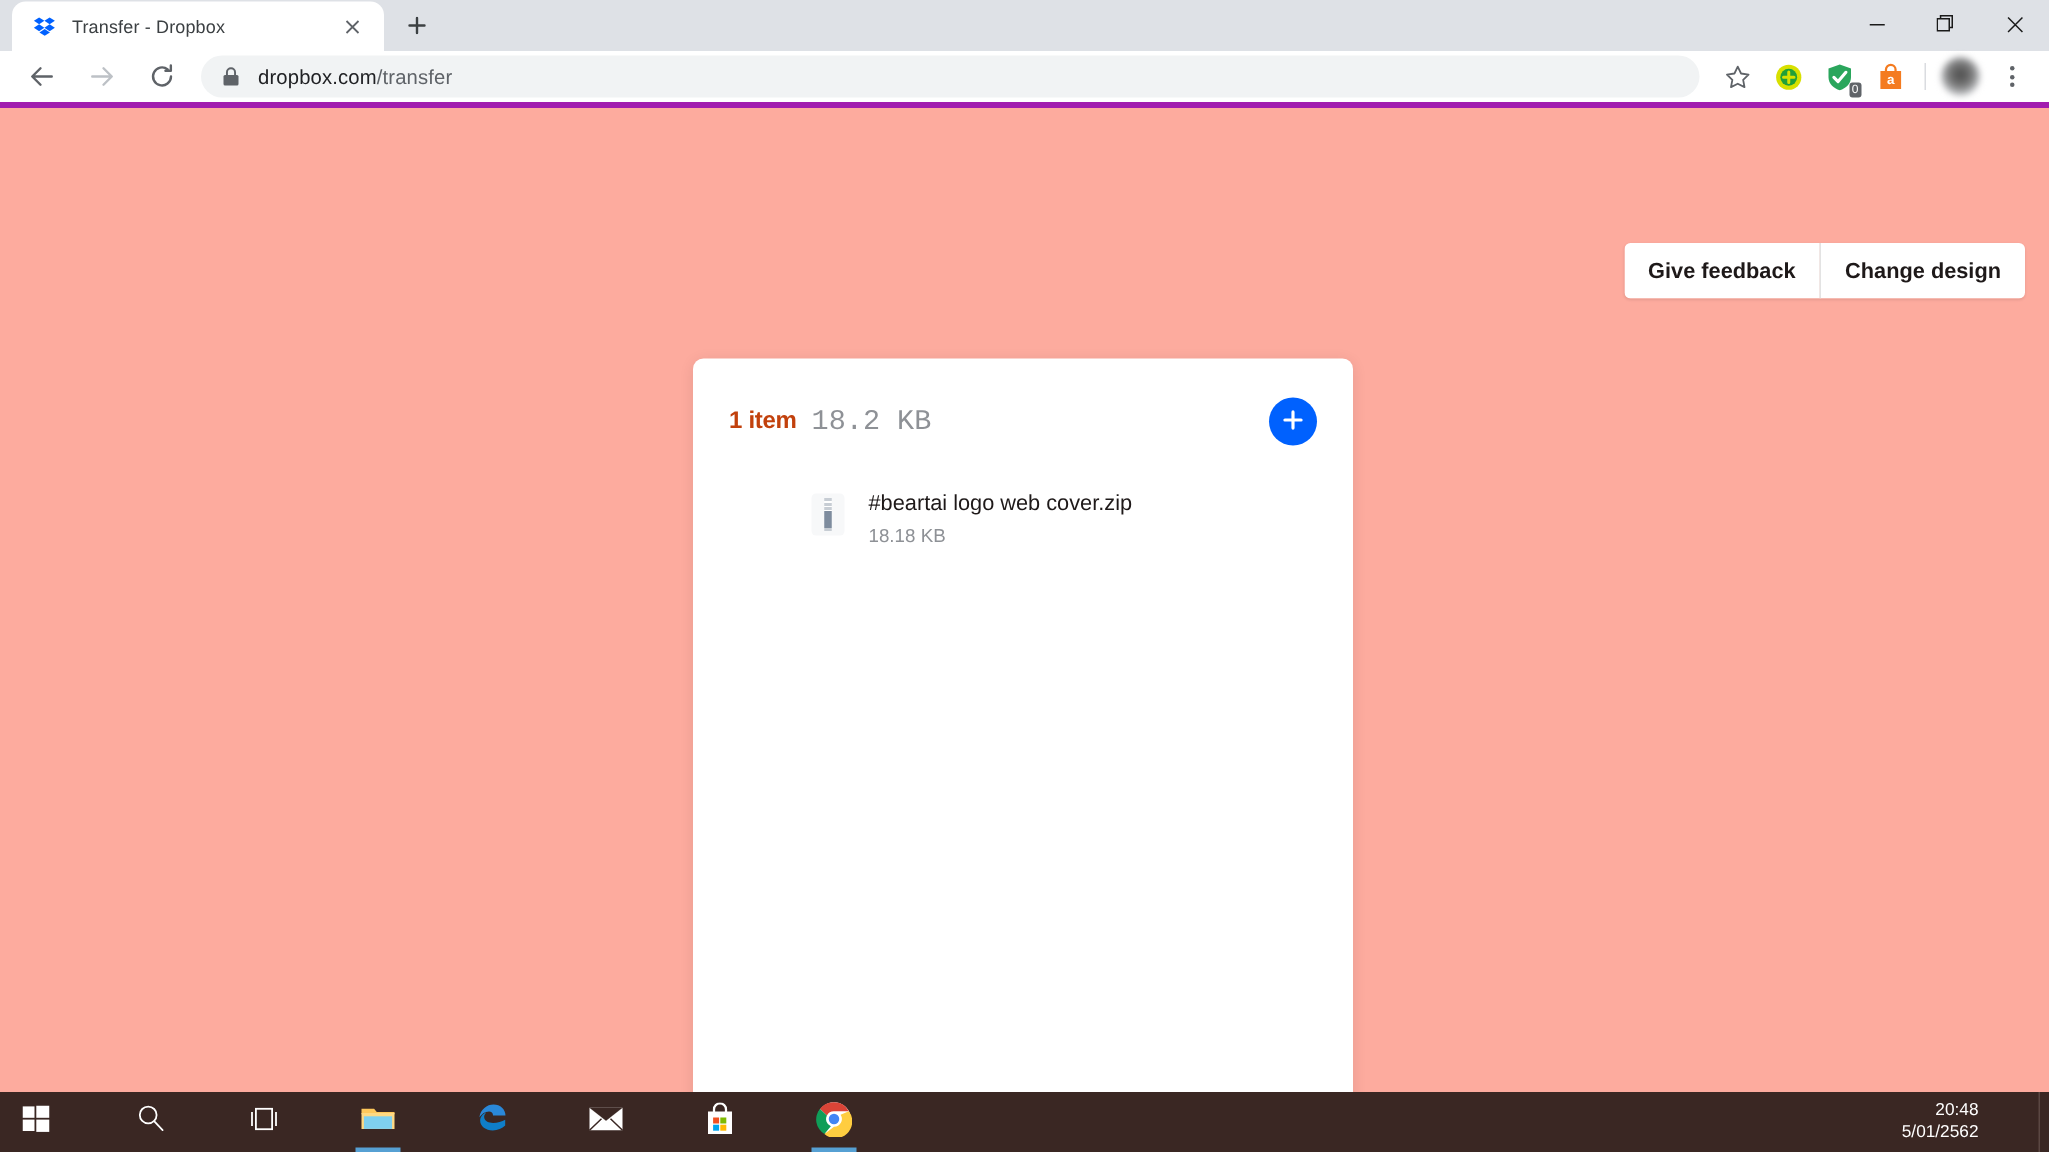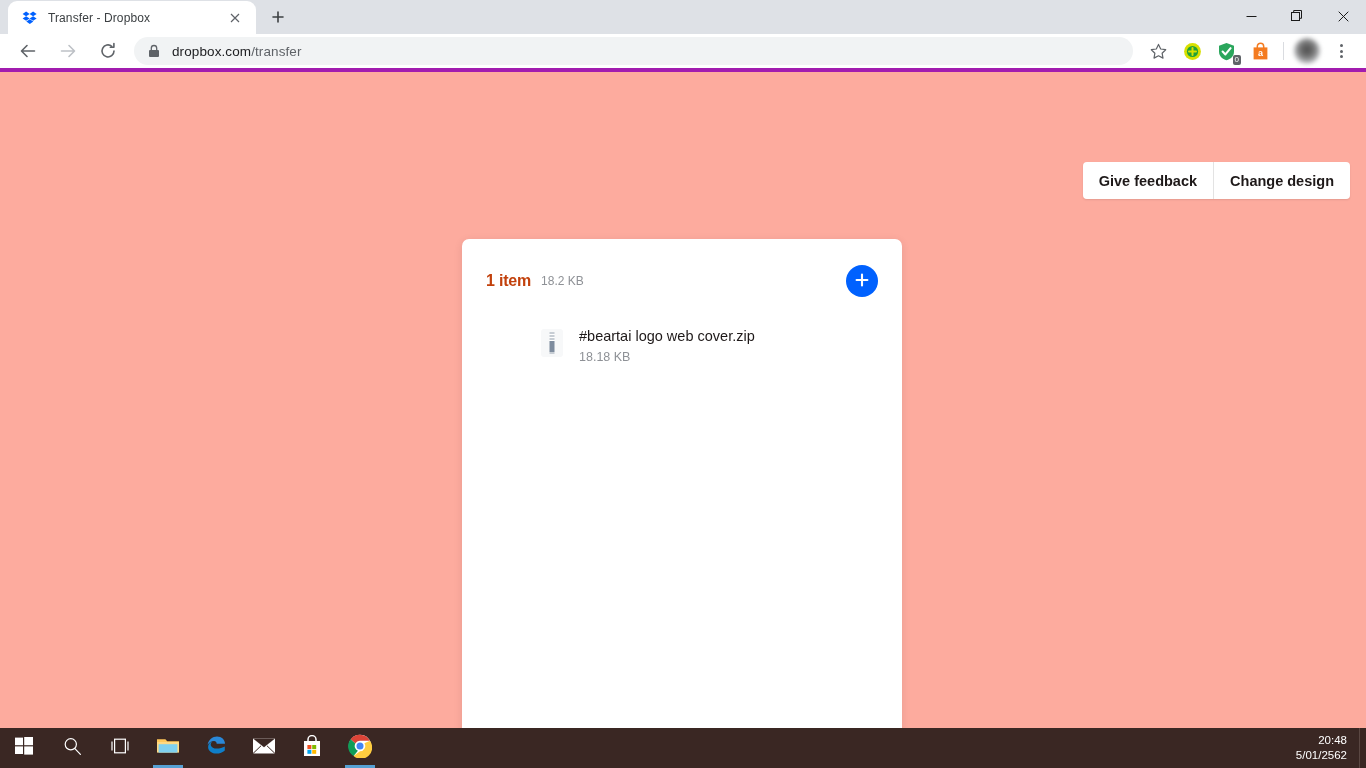--- a/index.html
+++ b/index.html
@@ -176,22 +176,23 @@
 
   .card-header {
     padding: 26px 24px 0 24px;
     display: flex; align-items: center;
   }
   .item-count {
     font-size: 16px; font-weight: bold; color: #c2410c;
     letter-spacing: -.2px;
   }
   .item-size {
-    font-size: 12px; color: #8e9196;
+    font-size: 19px; color: #8e9196;
     margin-left: 10px;
+    font-family: Liberation Mono, monospace;
   }
   .add-btn {
     margin-left: auto;
     width: 32px; height: 32px;
     border-radius: 50%;
     background: #0061fe;
     border: none;
     display: flex; align-items: center; justify-content: center;
     cursor: pointer;
   }
@@ -244,20 +245,21 @@
     cursor: pointer;
   }
 
   
   .taskbar {
     position: absolute; left: 0; bottom: 0;
     width: 1366px; height: 40px;
     background: #3a2723;
     display: flex; align-items: center;
     z-index: 20;
+    gap: 28px;
   }
   .tb-item {
     width: 48px; height: 40px;
     display: flex; align-items: center; justify-content: center;
     position: relative;
   }
   .tb-item.active::after {
     content: "";
     position: absolute; bottom: 0; left: 9px;
     width: 30px; height: 3px;

